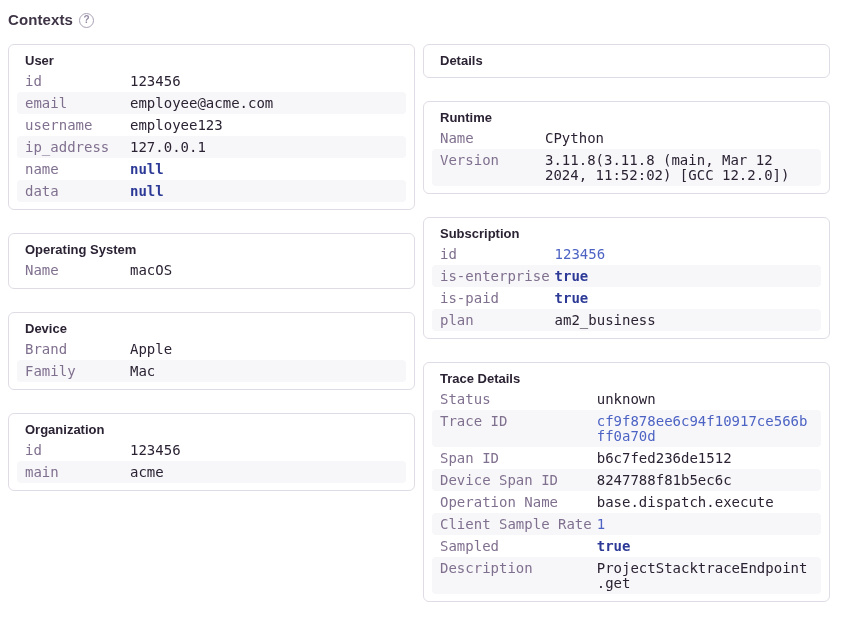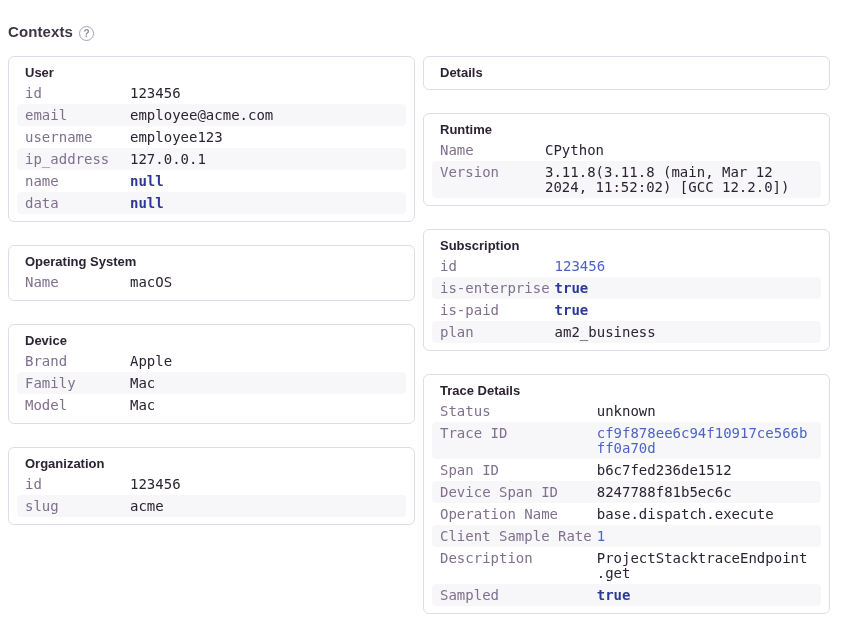--- a/index.html
+++ b/index.html
@@ -7,22 +7,22 @@
   body { font-family: "Liberation Sans", sans-serif; color: #2b2233; }
 
   .page {
     width: 844px; height: 617px;
     padding: 11px 14px 10px 8px;
     overflow: hidden;
     background: #ffffff;
   }
 
   .section-header {
-    display: flex; align-items: flex-end;
-    margin: 12px 0 15px 0;
+    display: flex; align-items: center;
+    margin: 0 0 15px 0;
   }
   .section-title {
     font-size: 15px; font-weight: 700; color: #3e3446;
     margin: 0; line-height: 18px; letter-spacing: 0.1px;
   }
   .help {
     width: 15px; height: 15px; margin-left: 6px;
     border: 1px solid #a9a1b5; border-radius: 50%;
     color: #948ba3; font-size: 10px; font-weight: 700;
     display: inline-flex; align-items: center; justify-content: center;
@@ -133,38 +133,34 @@
     <table class="kv">
       <tbody>
               <tr>
                 <td class="key">Brand</td>
                 <td class="value v-text">Apple</td>
               </tr>
               <tr>
                 <td class="key">Family</td>
                 <td class="value v-text">Mac</td>
               </tr>
-              <tr>
-                <td class="key">Model</td>
-                <td class="value v-text">Mac</td>
-              </tr>
             </tbody>
     </table>
   </section>
 
   <section class="card">
     <h4 class="card-title">Organization</h4>
     <table class="kv">
       <tbody>
               <tr>
                 <td class="key">id</td>
                 <td class="value v-text">123456</td>
               </tr>
               <tr>
-                <td class="key">slug</td>
+                <td class="key">main</td>
                 <td class="value v-text">acme</td>
               </tr>
             </tbody>
     </table>
   </section>
 </div>
     <div class="col">
   <section class="card">
     <h4 class="card-title">Details</h4>
   </section>
@@ -231,25 +227,25 @@
               </tr>
               <tr>
                 <td class="key">Operation Name</td>
                 <td class="value v-text">base.dispatch.execute</td>
               </tr>
               <tr>
                 <td class="key">Client Sample Rate</td>
                 <td class="value v-number">1</td>
               </tr>
               <tr>
+                <td class="key">Sampled</td>
+                <td class="value v-bool">true</td>
+              </tr>
+              <tr>
                 <td class="key">Description</td>
                 <td class="value v-text">ProjectStacktraceEndpoint.get</td>
-              </tr>
-              <tr>
-                <td class="key">Sampled</td>
-                <td class="value v-bool">true</td>
               </tr>
             </tbody>
     </table>
   </section>
 </div>
   </div>
 </div>
 
 </body></html>

